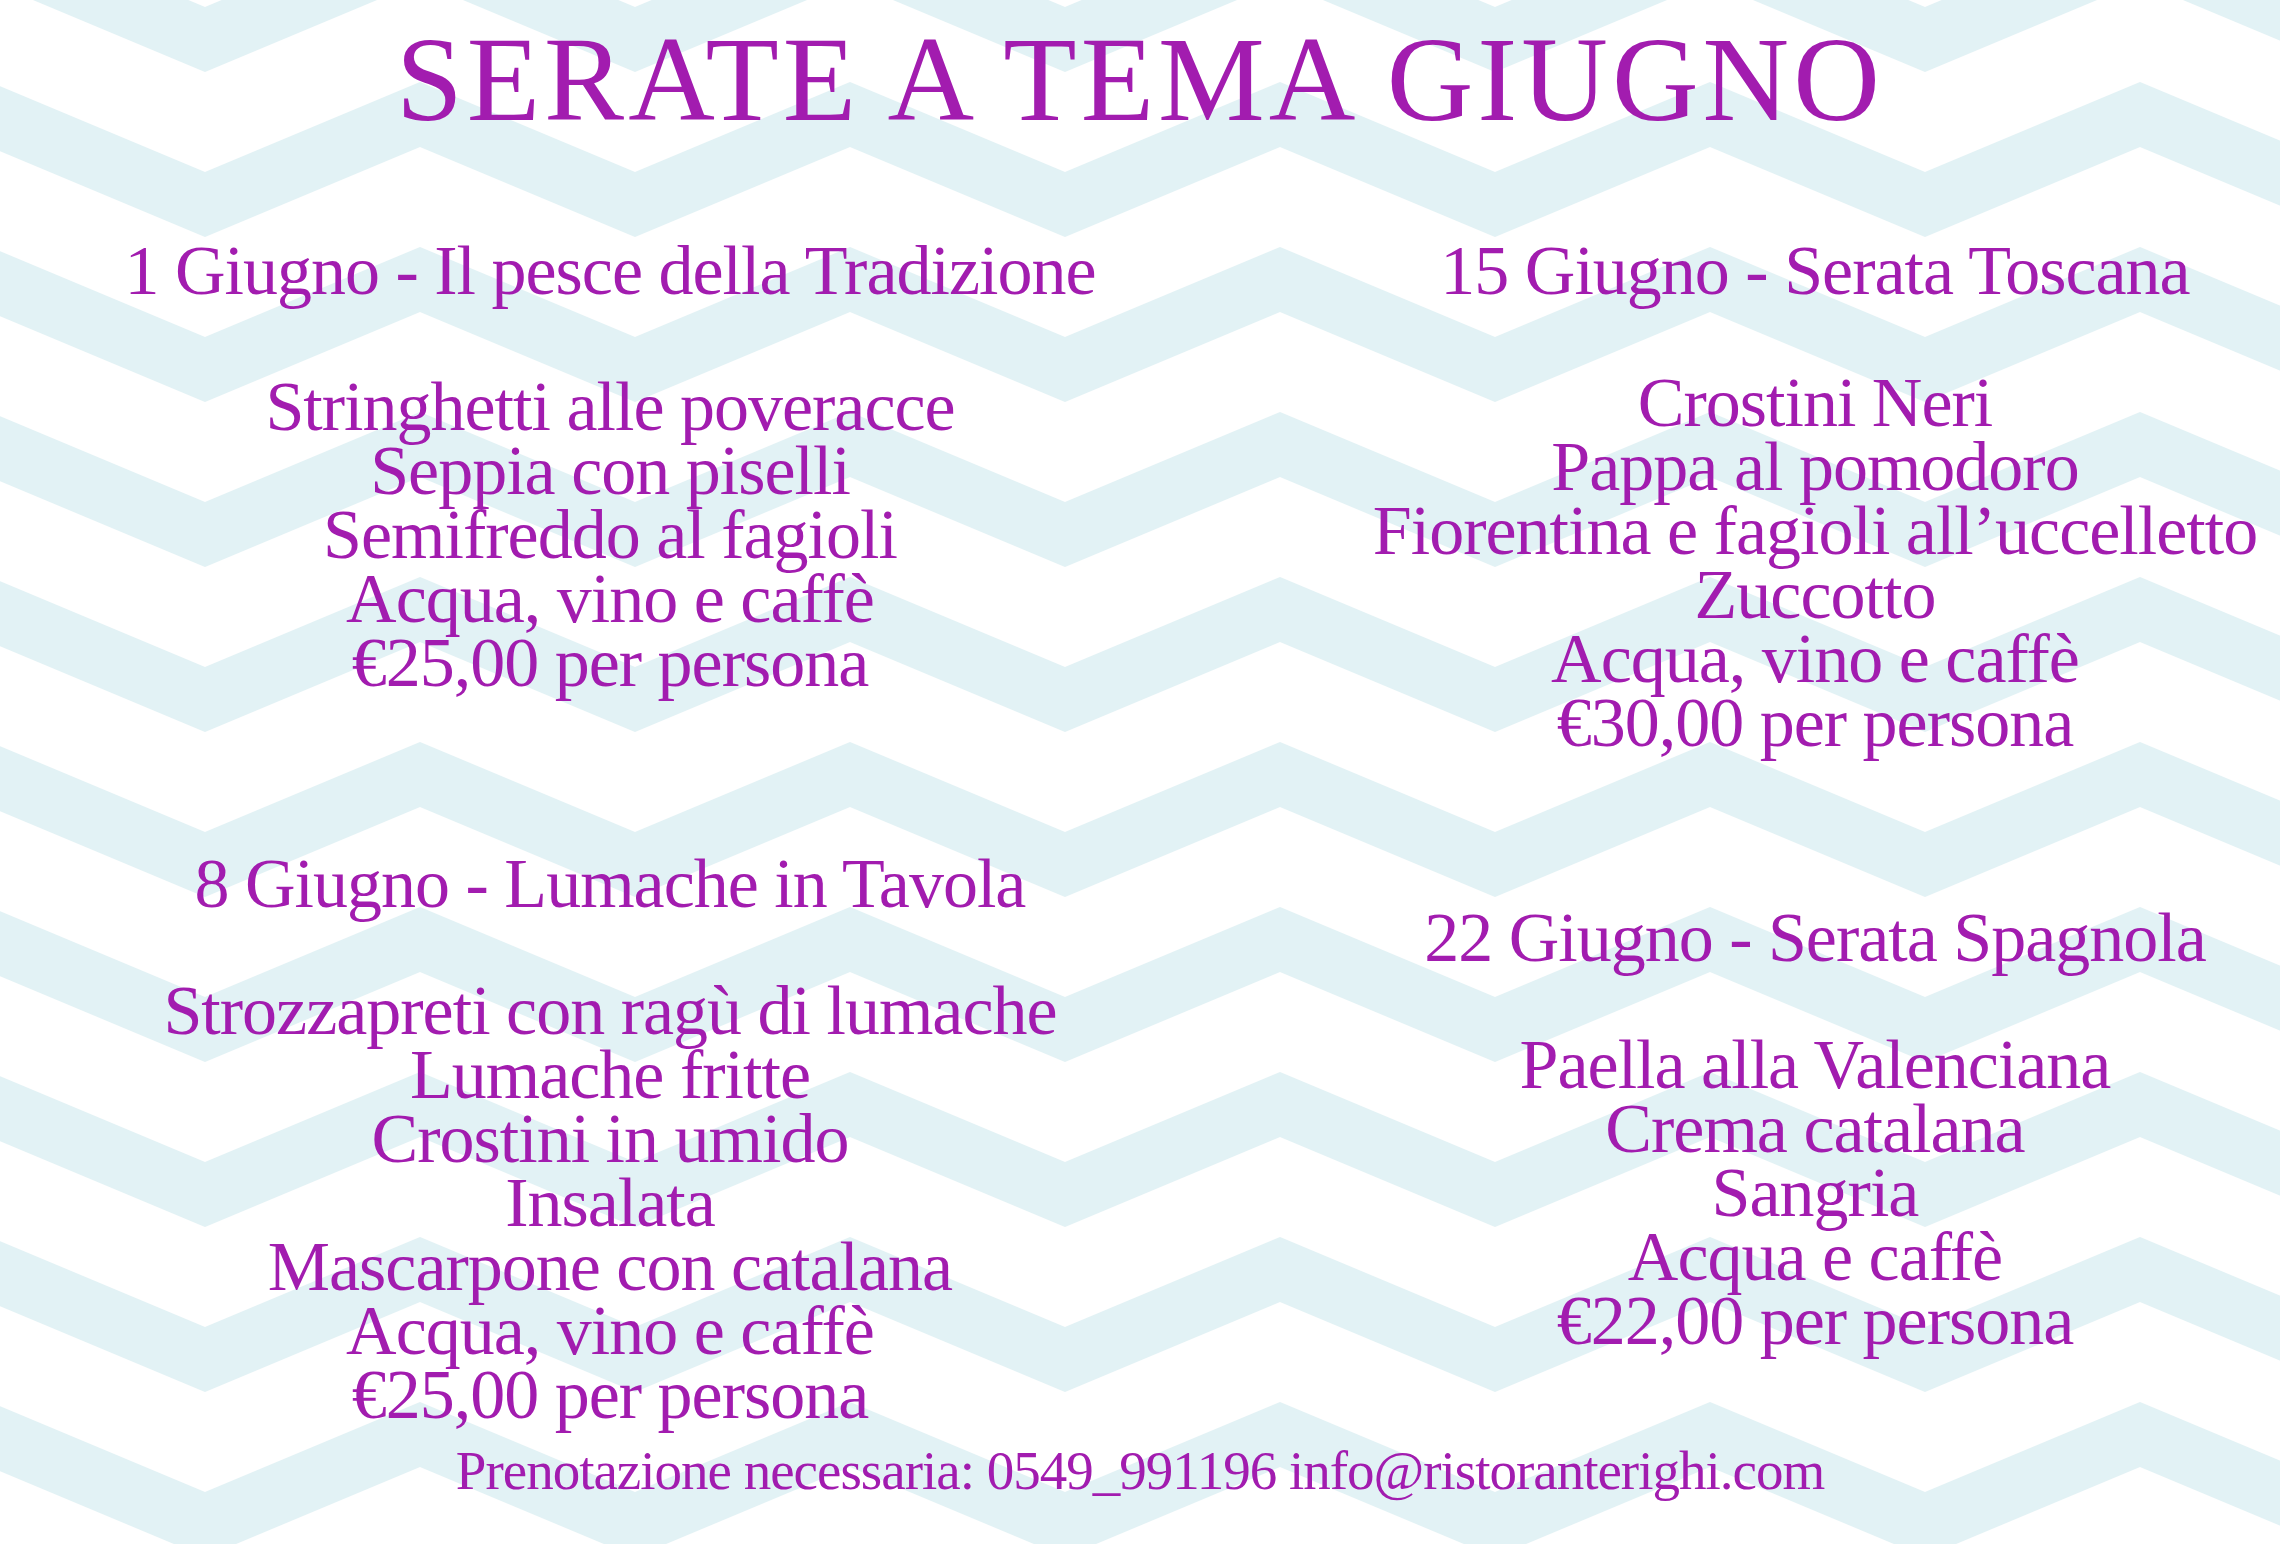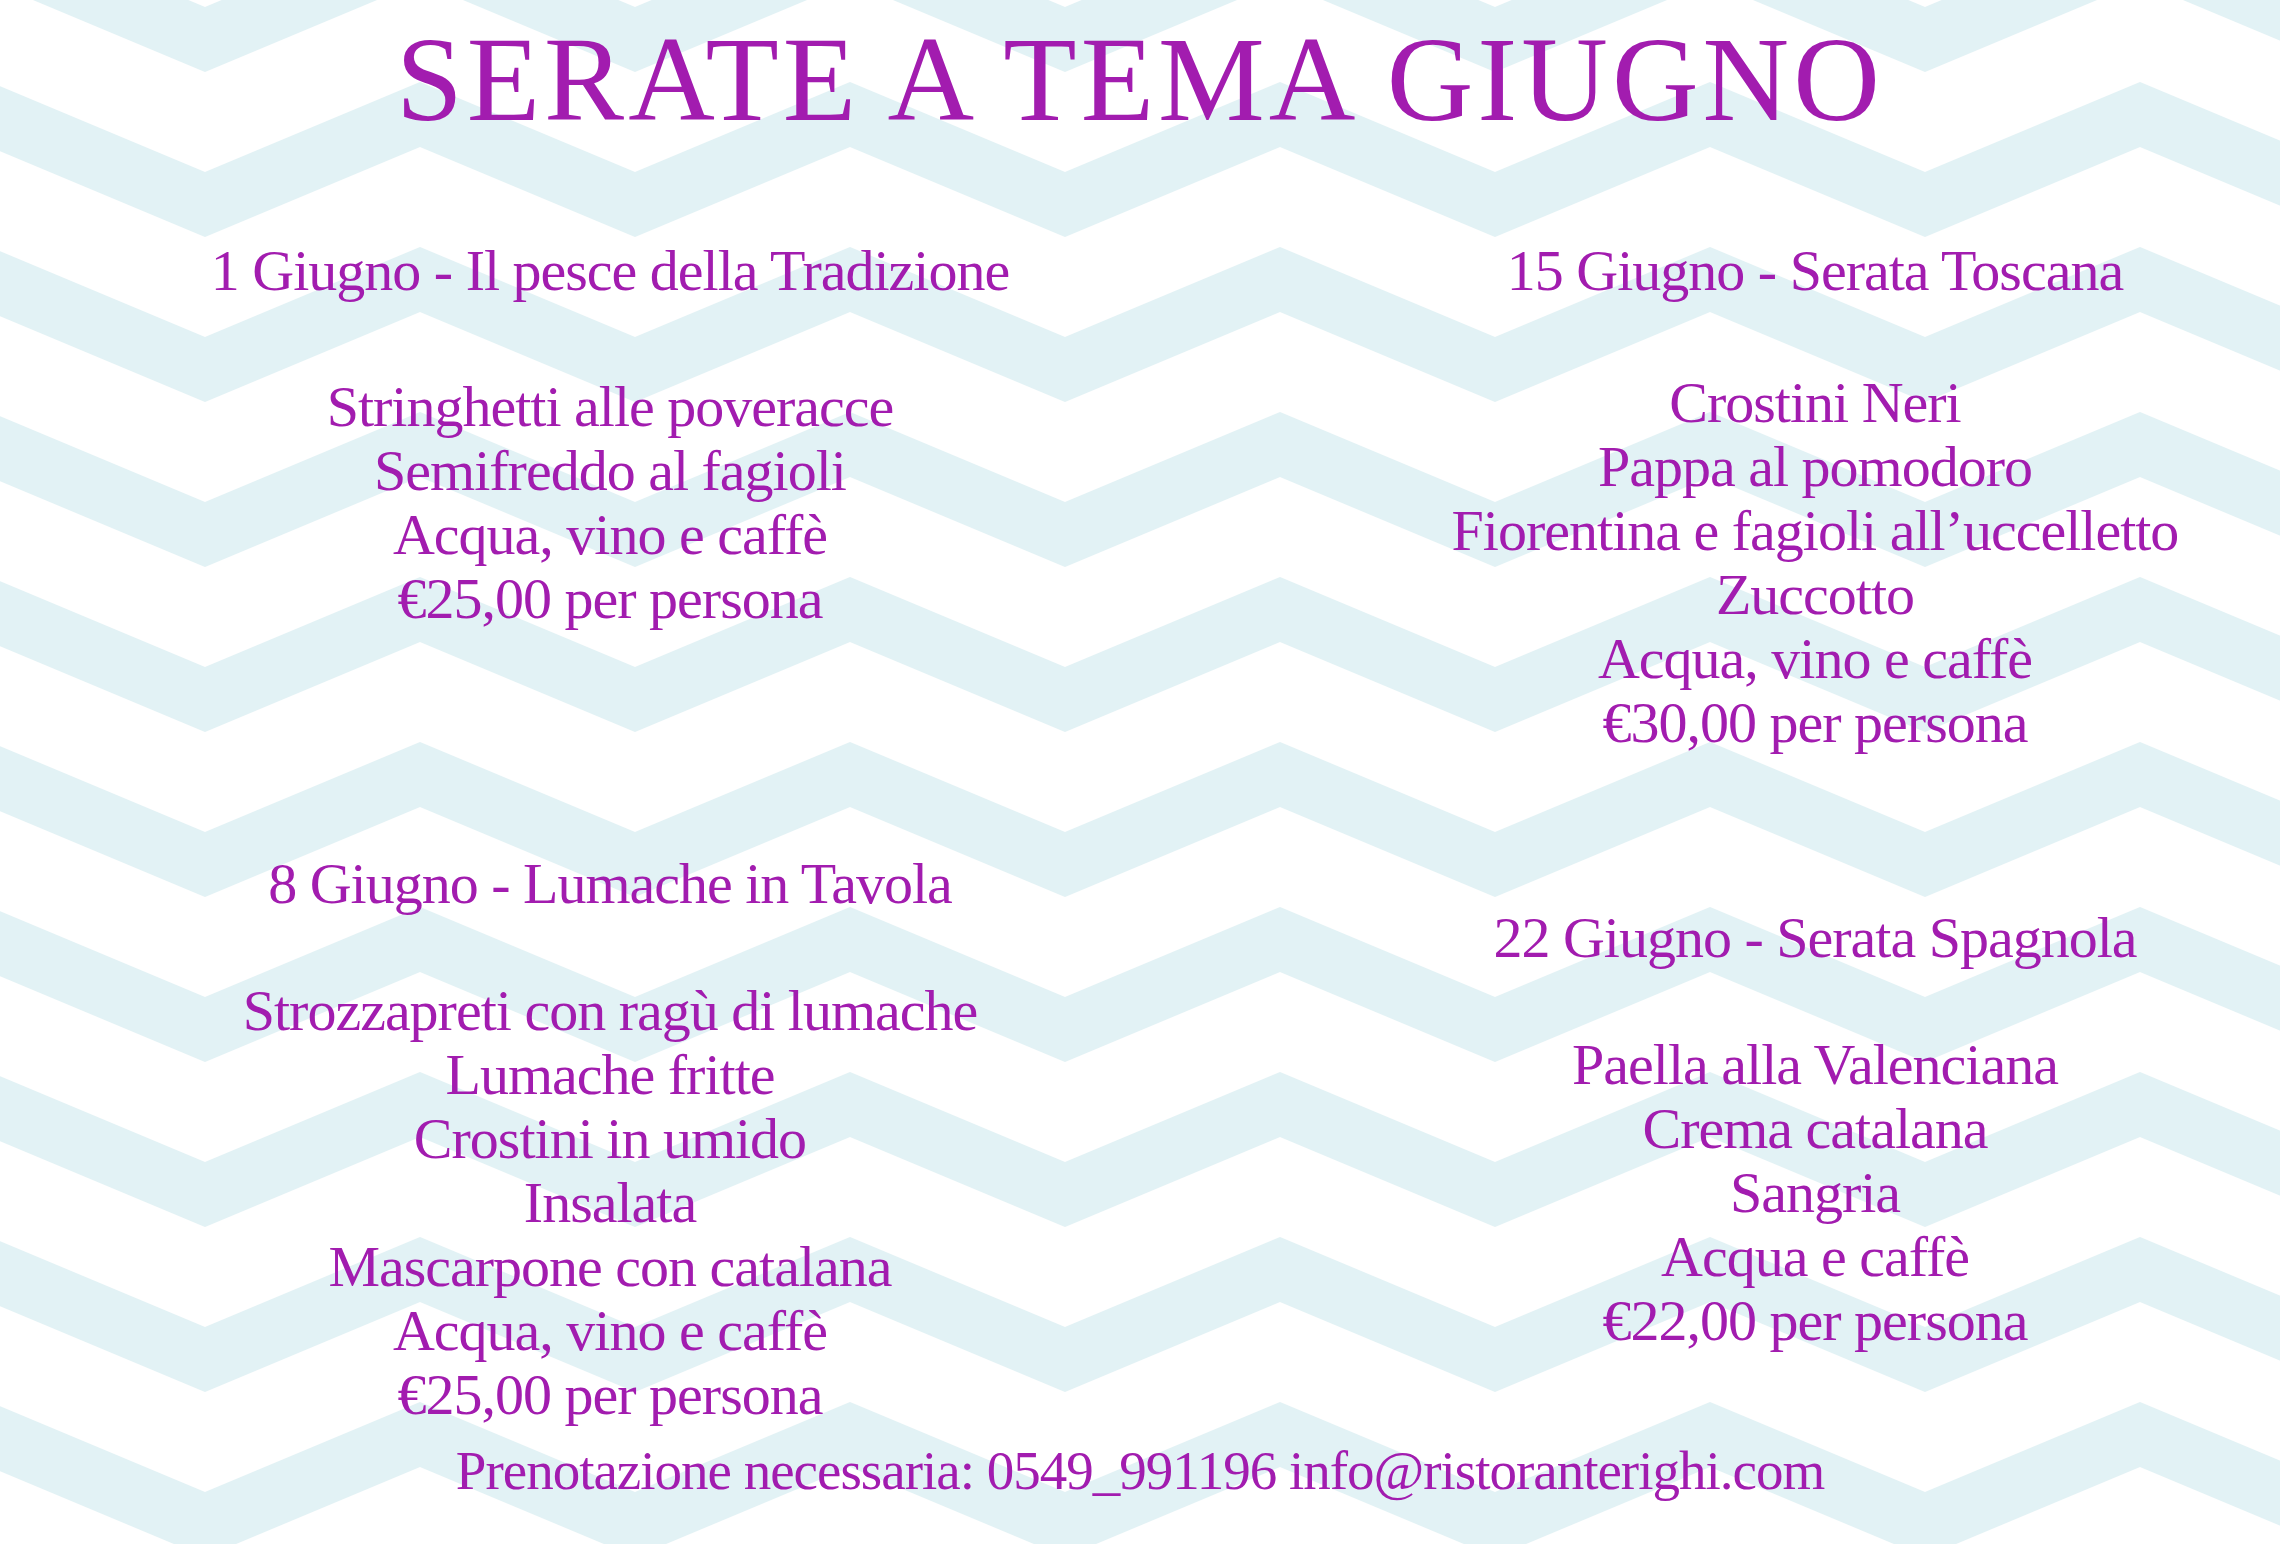--- a/index.html
+++ b/index.html
@@ -27,21 +27,21 @@
     font-weight: 400;
     letter-spacing: 4px;
     line-height: 132px;
     white-space: nowrap;
     z-index: 1;
   }
   .sec {
     position: absolute;
     width: 1100px;
     text-align: center;
-    font-size: 58px;
+    font-size: 70px;
     letter-spacing: -1px;
     line-height: 64px;
     z-index: 1;
     white-space: nowrap;
   }
   .sec-left  { left: 60px; }
   .sec-right { left: 1265px; }
   .sec-l1 { top: 239px; }
   .sec-l2 { top: 852px; }
   .sec-r1 { top: 239px; }
@@ -79,20 +79,21 @@
     </defs>
     <rect width="2280" height="1544" fill="url(#chev)"></rect>
   </svg>
 
   <h1 class="title">SERATE A TEMA GIUGNO</h1>
 
   <section class="sec sec-left sec-l1">
     <div class="sec-header">1 Giugno - Il pesce della Tradizione</div>
     <div class="sec-items">
       <div class="menu-item">Stringhetti alle poveracce</div>
+      <div class="menu-item">Seppia con piselli</div>
       <div class="menu-item">Semifreddo al fagioli</div>
       <div class="menu-item">Acqua, vino e caffè</div>
       <div class="menu-item">€25,00 per persona</div>
     </div>
   </section>
 
   <section class="sec sec-left sec-l2">
     <div class="sec-header">8 Giugno - Lumache in Tavola</div>
     <div class="sec-items">
       <div class="menu-item">Strozzapreti con ragù di lumache</div>

